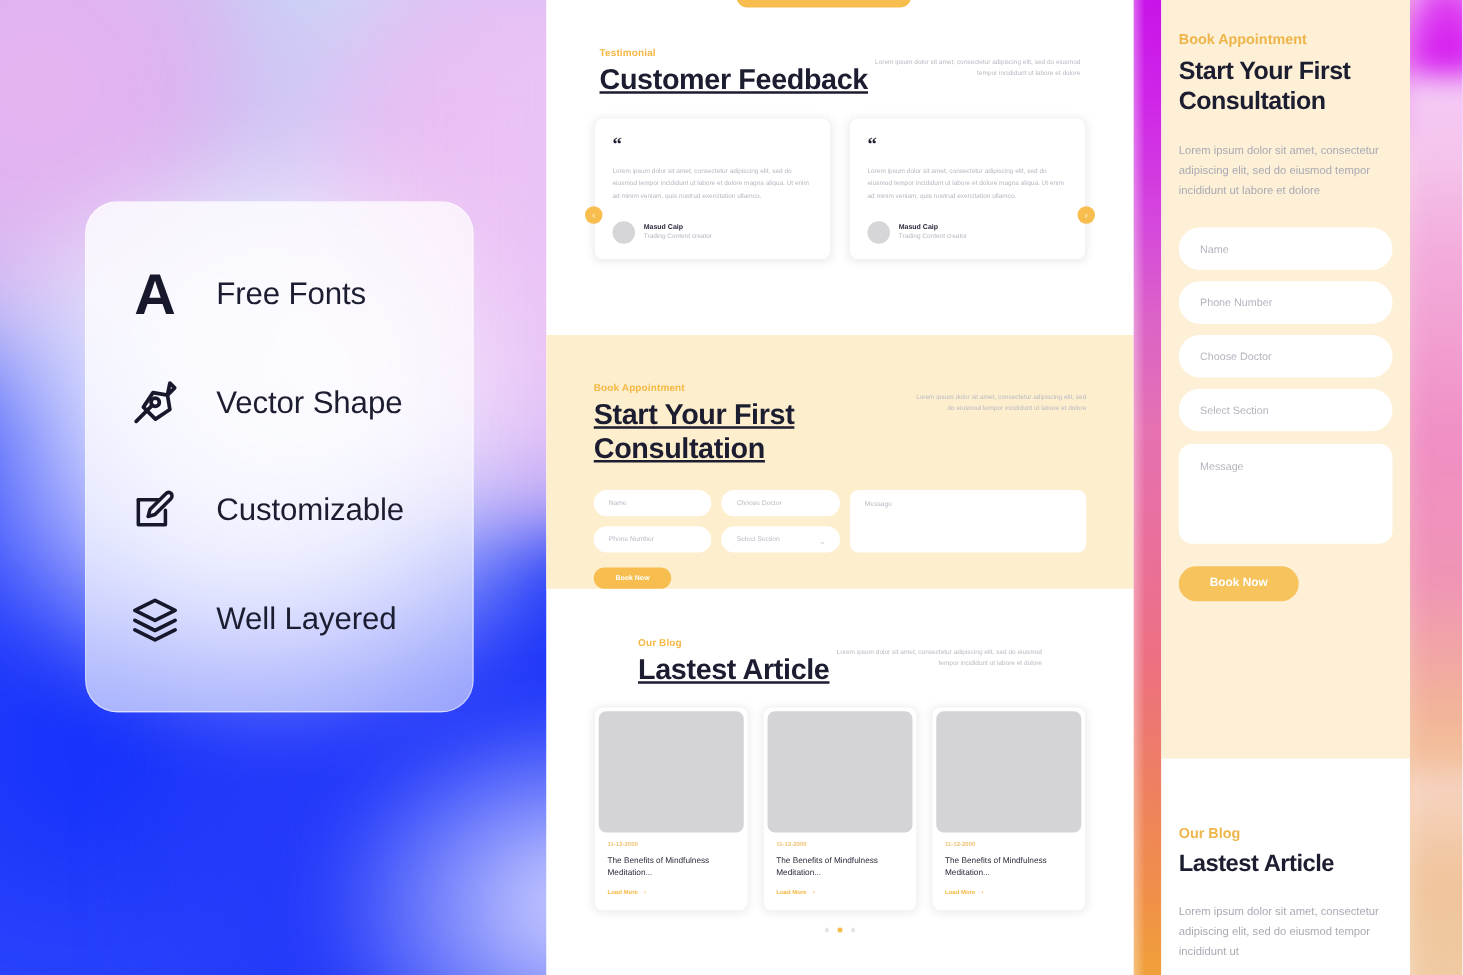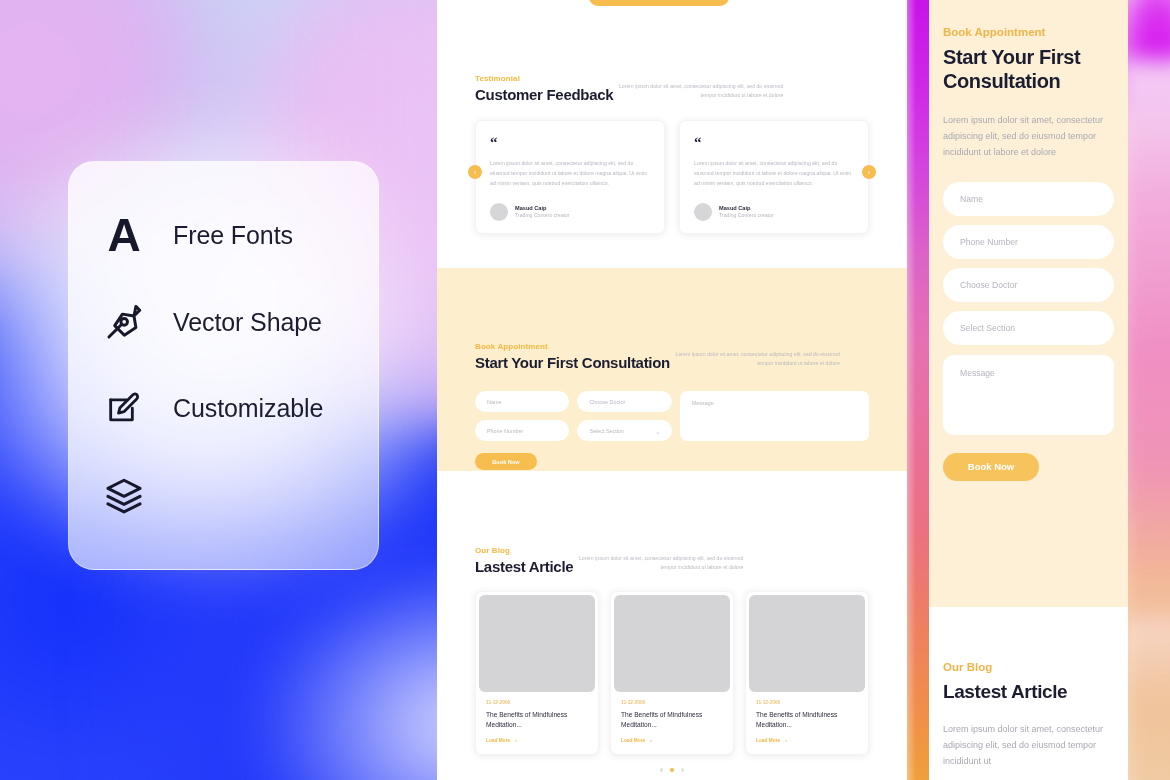--- a/index.html
+++ b/index.html
@@ -93,27 +93,27 @@
   #desktop-mockup {
     position: absolute; left: 437px; top: 0; width: 470px; height: 780px;
     background: #ffffff; overflow: hidden;
   }
   .top-yellow-btn {
     position: absolute; left: 152px; top: -12px; width: 140px; height: 18px;
     background: #f7bd4e; border-radius: 9px;
   }
 
   
-  .sec-head { display: flex; justify-content: flex-start; align-items: flex-start; margin-top: 36px; }
+  .sec-head { display: flex; justify-content: center; align-items: flex-start; }
   .eyebrow {
     color: #f5b843; font-size: 8px; font-weight: 700; letter-spacing: 0.1px;
     margin-bottom: 3px;
   }
   .sec-title {
-    font-size: 15px; font-weight: 700; color: #1c1d30; letter-spacing: -0.3px;
+    font-size: 23px; font-weight: 700; color: #1c1d30; letter-spacing: -0.3px; text-decoration: underline;
   }
   .sec-sub {
     font-size: 5.2px; color: #b9bac3; line-height: 1.75; width: 170px;
     text-align: right; padding-top: 8px;
   }
 
   
   #testimonial-section { position: absolute; left: 0; top: 38px; width: 470px; }
   #testimonial-section .inner { padding: 0 38px; }
   .testi-cards { display: flex; gap: 14px; margin-top: 17px; }
@@ -299,20 +299,21 @@
     </div>
 
     <div class="feature-row">
       <span class="feature-icon">
         <svg width="42" height="42" viewBox="0 0 24 24" fill="none" stroke="#17182b" stroke-width="1.7" stroke-linecap="round" stroke-linejoin="round">
           <path d="M12 3 2.8 7.6 12 12.2l9.2-4.6z"></path>
           <path d="M2.8 12.2 12 16.8l9.2-4.6"></path>
           <path d="M2.8 16.5 12 21.1l9.2-4.6"></path>
         </svg>
       </span>
+      <span class="feature-label">Well Layered</span>
     </div>
 
   </div>
 </div>
 
 <div id="desktop-mockup">
 
   <div class="top-yellow-btn"></div>
 
   <section id="testimonial-section">

